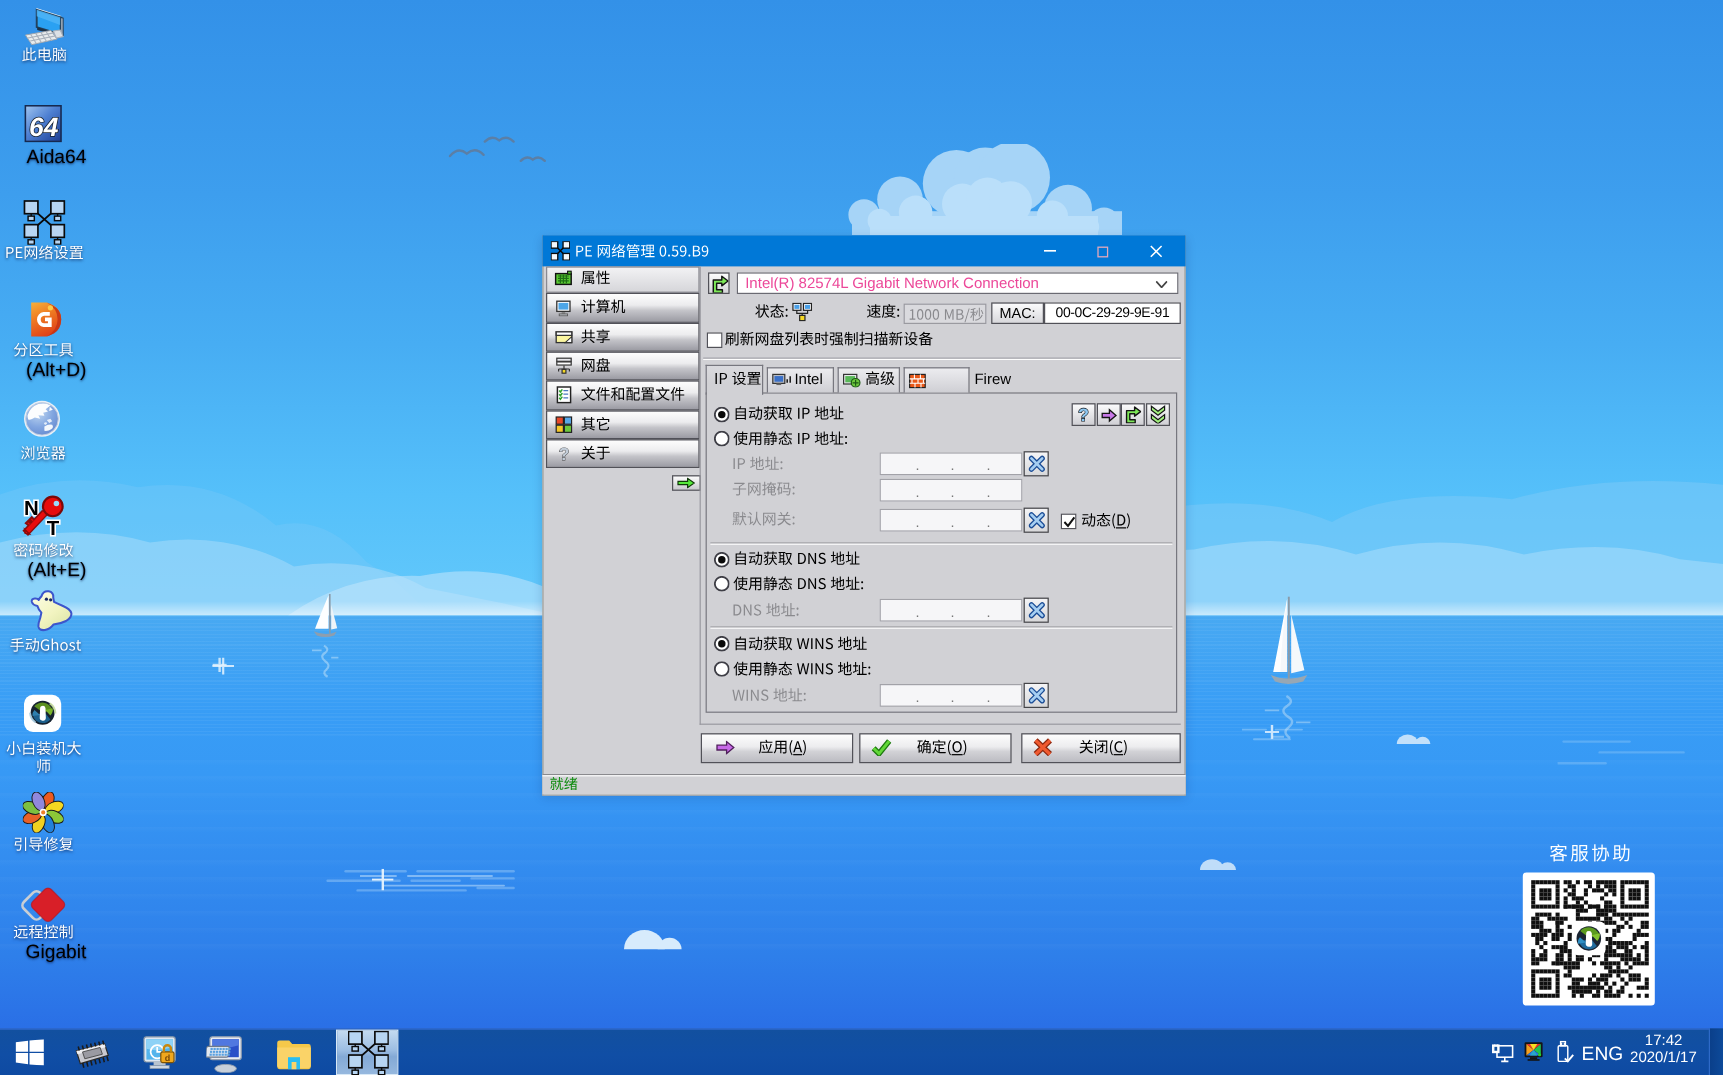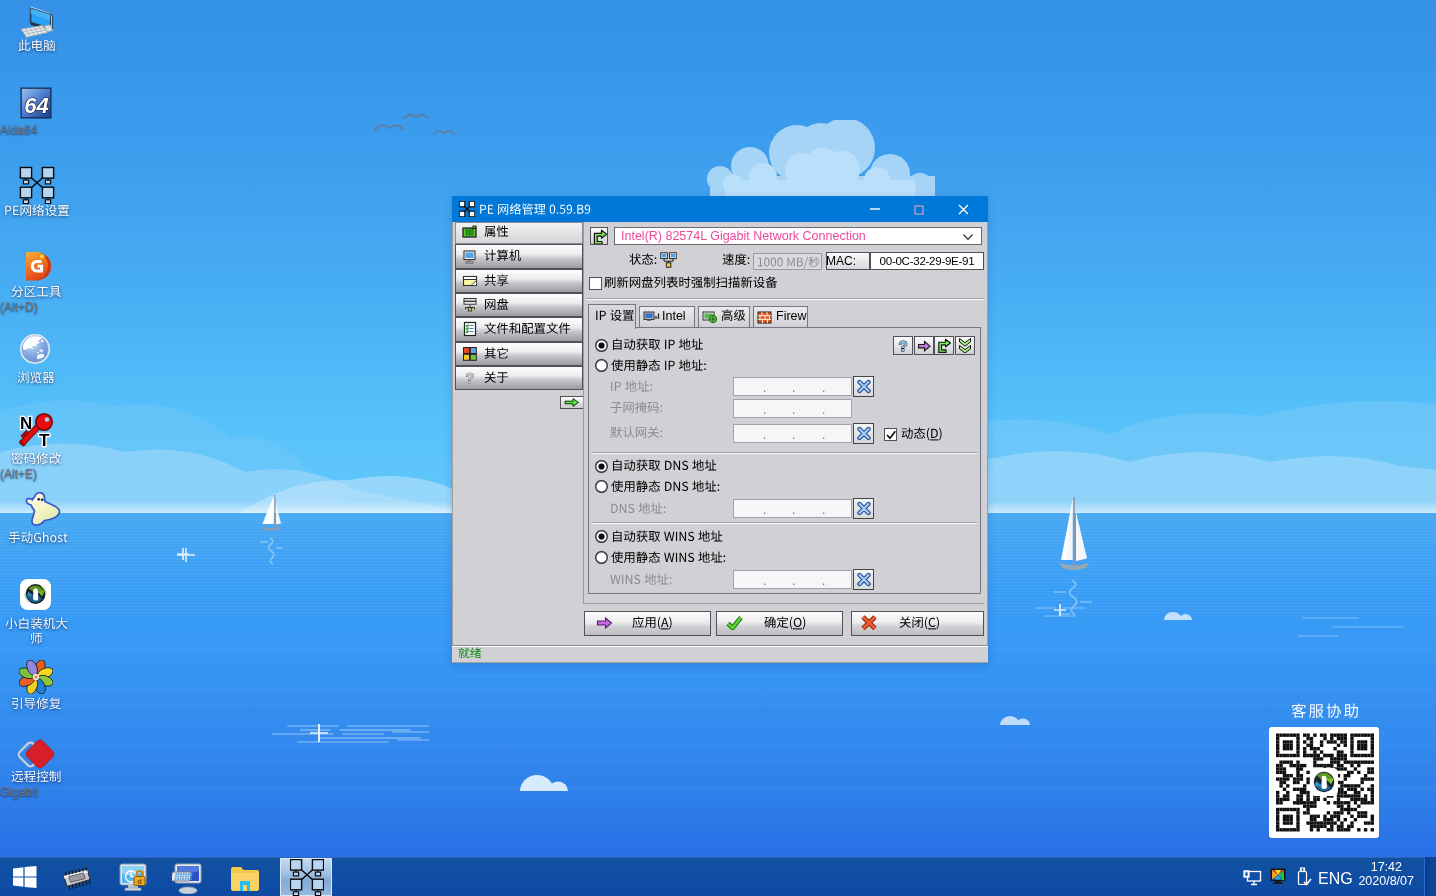--- a/index.html
+++ b/index.html
@@ -1,16 +1,16 @@
 <!DOCTYPE html>
 <html><head><meta charset="utf-8"><style>
 *{margin:0;padding:0;box-sizing:border-box}
 html,body{width:1436px;height:896px;overflow:hidden;font-family:"Liberation Sans",sans-serif;}
 .abs{position:absolute}
-.lbl{position:absolute;color:#737373;font-size:12px;text-align:left;text-shadow:0 1px 2px rgba(10,30,80,.85)}
+.lbl{position:absolute;color:#000000;font-size:16px;text-align:right;text-shadow:0 1px 2px rgba(10,30,80,.85)}
 .sh{filter:drop-shadow(0 1px 1.5px rgba(10,30,80,.8))}
 </style></head><body>
 <div class="abs " style="left:0px;top:0px;width:1436px;height:896px;background:linear-gradient(180deg,#3391e8 0%,#3d9eee 18%,#47adf3 32%,#55c0fa 46%,#62c8fb 56.5%,#62c8fb 57.2%,#48a9f2 57.3%,#389df6 66%,#3799f5 72%,#2e7fea 89%,#2a6fe6 95.7%,#2a6fe6 100%)"></div>
 <svg class="abs" style="left:0px;top:390px;" width="1436" height="123" viewBox="0 0 1436 123">
 <defs>
       <linearGradient id="hz" x1="0" y1="0" x2="0" y2="1">
 <stop offset="0" stop-color="#ffffff" stop-opacity="0"></stop>
         <stop offset="1" stop-color="#ffffff" stop-opacity="0.55"></stop>
       </linearGradient>
     </defs>
@@ -556,23 +556,23 @@
       <use href="#g0030" x="555"></use>
       <use href="#g0030" x="1110"></use>
       <use href="#g0030" x="1665"></use>
       <use href="#g004D" x="2480"></use>
       <use href="#g0042" x="3292"></use>
       <use href="#g002F" x="3949"></use>
       <use href="#g79D2" x="4341"></use>
     </g>
   </svg>
 <div class="abs " style="left:826px;top:252px;width:44px;height:18px;background:linear-gradient(180deg,#fbfbfc,#d8d8dc);border:1px solid #515158"></div>
-<div class="abs" style="left:826px;top:254px;width:44px;font-size:12px;color:#000">MAC:</div>
+<div class="abs" style="left:826px;top:254px;width:44px;text-align:center;font-size:12px;color:#000">MAC:</div>
 <div class="abs " style="left:870px;top:252px;width:114px;height:18px;background:#fff;border:1px solid #515158"></div>
-<div class="abs" style="left:870px;top:254px;width:114px;text-align:center;font-size:11.6px;color:#000;letter-spacing:-0.3px">00-0C-32-29-9E-91</div>
+<div class="abs" style="left:870px;top:254px;width:114px;text-align:center;font-size:11.6px;color:#000;letter-spacing:-0.3px">00-0C-29-29-9E-91</div>
 <div class="abs " style="left:589px;top:277px;width:13px;height:13px;background:#fff;border:1px solid #515158"></div>
 <svg class="" style="position:absolute;left:604px;top:276px;width:174px;height:17px;overflow:visible;">
     <g transform="translate(0,10.9) scale(0.012400,-0.012400)" fill="#000">
       <use href="#g5237" x="0"></use>
       <use href="#g65B0" x="1000"></use>
       <use href="#g7F51" x="2000"></use>
       <use href="#g76D8" x="3000"></use>
       <use href="#g5217" x="4000"></use>
       <use href="#g8868" x="5000"></use>
       <use href="#g65F6" x="6000"></use>
@@ -619,21 +619,21 @@
       <use href="#g7EA7" x="1000"></use>
     </g>
   </svg>
 <div class="abs " style="left:753px;top:306px;width:55px;height:21px;background:linear-gradient(180deg,#ececef,#cfcfd4);border:1px solid #77777f;border-bottom:none"></div>
 <svg class="abs" style="left:757px;top:310px;" width="16" height="14" viewBox="0 0 16 14">
     <rect x="1" y="2" width="13" height="11" fill="#e85818" stroke="#222" stroke-width="1"></rect>
     <g stroke="#fff" stroke-width="0.9">
       <path d="M1 5.7 h13 M1 9.4 h13 M5 2 v3.7 M10 2 v3.7 M3 5.7 v3.7 M8 5.7 v3.7 M12.5 5.7 v3.7 M5.5 9.4 v3.6 M10.5 9.4 v3.6"></path>
     </g>
   </svg>
-<div class="abs" style="left:776px;top:309px;font-size:12.5px;color:#000">Firew</div>
+<div class="abs" style="left:812px;top:309px;font-size:12.5px;color:#000">Firew</div>
 <svg class="abs" style="left:595px;top:338.5px;" width="13" height="13" viewBox="0 0 13 13">
     <circle cx="6.5" cy="6.5" r="5.8" fill="#fff" stroke="#3e3e46" stroke-width="1.5"></circle>
     <circle cx="6.5" cy="6.5" r="3.1" fill="#0a0a0a"></circle>
   </svg>
 <svg class="" style="position:absolute;left:611px;top:338px;width:92px;height:17px;overflow:visible;">
     <g transform="translate(0,10.9) scale(0.012400,-0.012400)" fill="#000">
       <use href="#g81EA" x="0"></use>
       <use href="#g52A8" x="1000"></use>
       <use href="#g83B7" x="2000"></use>
       <use href="#g53D6" x="3000"></use>
@@ -1473,21 +1473,21 @@
     <g stroke="#fff" stroke-width="1.2" fill="none">
 <rect x="3.5" y="4.5" width="8" height="13" rx="1"></rect>
 <rect x="5.5" y="1" width="4" height="3.5"></rect>
 <circle cx="6" cy="3" r="0.4" fill="#fff"></circle>
       <circle cx="9" cy="3" r="0.4" fill="#fff"></circle>
 <path d="M9 15 l2.5 2.5 L16 12" stroke-width="1.6"></path>
     </g>
   </svg>
 <div class="abs" style="left:1318px;top:870px;color:#fff;font-size:16px">ENG</div>
 <div class="abs" style="left:1352px;top:860px;width:50px;text-align:right;color:#fff;font-size:12.5px">17:42</div>
-<div class="abs" style="left:1352px;top:874px;width:62px;text-align:right;color:#fff;font-size:12.5px">2020/8/07</div>
+<div class="abs" style="left:1352px;top:874px;width:62px;text-align:right;color:#fff;font-size:12.5px">2020/1/17</div>
 <div class="abs " style="left:1424px;top:857px;width:12px;height:39px;background:linear-gradient(90deg,#0a3f8a,#0d4a9a);border-left:1px solid #2e6ac8"></div>
 <svg width="0" height="0" style="position:absolute">
     <defs>
       <path id="g6B64" d="M44 13 58 -67C184 -42 366 -9 536 23L531 98L388 72V459H531V531H388V840H312V58L199 39V637H125V26ZM581 840V90C581 -19 607 -47 699 -47C719 -47 831 -47 852 -47C941 -47 962 9 971 170C949 175 919 189 899 204C894 61 888 25 846 25C822 25 728 25 709 25C666 25 660 35 660 88V399C757 446 860 504 937 561L875 622C823 575 742 520 660 475V840Z"></path>
       <path id="g7535" d="M452 408V264H204V408ZM531 408H788V264H531ZM452 478H204V621H452ZM531 478V621H788V478ZM126 695V129H204V191H452V85C452 -32 485 -63 597 -63C622 -63 791 -63 818 -63C925 -63 949 -10 962 142C939 148 907 162 887 176C880 46 870 13 814 13C778 13 632 13 602 13C542 13 531 25 531 83V191H865V695H531V838H452V695Z"></path>
       <path id="g8111" d="M732 594C714 524 691 457 663 394C626 446 586 497 548 543L499 507C543 453 590 391 632 329C593 254 546 188 492 137C507 125 532 99 542 87C591 137 634 198 673 268C708 213 738 162 757 121L811 164C788 211 750 271 707 334C742 410 772 493 796 580ZM572 819C596 778 623 726 638 687H382V615H944V687H690L714 696C699 734 666 796 639 840ZM846 541V45H478V537H407V-25H846V-78H916V541ZM284 744V569H155V744ZM89 805V435C89 292 85 95 28 -43C43 -50 73 -71 84 -84C126 15 144 149 151 272H284V9C284 -2 281 -6 270 -6C260 -6 230 -6 196 -5C206 -23 215 -54 217 -72C267 -72 299 -71 321 -59C342 -47 349 -27 349 8V805ZM284 505V337H154L155 435V505Z"></path>
       <path id="g0050" d="M101 0H193V292H314C475 292 584 363 584 518C584 678 474 733 310 733H101ZM193 367V658H298C427 658 492 625 492 518C492 413 431 367 302 367Z"></path>
       <path id="g0045" d="M101 0H534V79H193V346H471V425H193V655H523V733H101Z"></path>
       <path id="g7F51" d="M194 536C239 481 288 416 333 352C295 245 242 155 172 88C188 79 218 57 230 46C291 110 340 191 379 285C411 238 438 194 457 157L506 206C482 249 447 303 407 360C435 443 456 534 472 632L403 640C392 565 377 494 358 428C319 480 279 532 240 578ZM483 535C529 480 577 415 620 350C580 240 526 148 452 80C469 71 498 49 511 38C575 103 625 184 664 280C699 224 728 171 747 127L799 171C776 224 738 290 693 358C720 440 740 531 755 630L687 638C676 564 662 494 644 428C608 479 570 529 532 574ZM88 780V-78H164V708H840V20C840 2 833 -3 814 -4C795 -5 729 -6 663 -3C674 -23 687 -57 692 -77C782 -78 837 -76 869 -64C902 -52 915 -28 915 20V780Z"></path>
       <path id="g7EDC" d="M41 50 59 -25C151 5 274 42 391 78L380 143C254 107 126 71 41 50ZM570 853C529 745 460 641 383 570L392 585L326 626C308 591 287 555 266 521L138 508C198 592 257 699 302 802L230 836C189 718 116 590 92 556C71 523 53 500 34 496C43 476 56 438 60 423C74 430 98 436 220 452C176 389 136 338 118 319C87 282 63 258 42 254C50 234 62 198 66 182C88 196 122 207 369 266C366 282 365 312 367 332L182 292C250 370 317 464 376 558C390 544 412 515 421 502C452 531 483 566 512 605C541 556 579 511 623 470C548 420 462 382 374 356C385 341 401 307 407 287C502 318 596 364 679 424C753 368 841 323 935 293C939 313 952 344 964 361C879 384 801 420 733 466C814 535 880 619 923 719L879 747L866 744H598C613 773 627 803 639 833ZM466 296V-71H536V-21H820V-69H892V296ZM536 46V229H820V46ZM823 676C787 612 737 557 677 509C625 554 582 606 552 664L560 676Z"></path>

